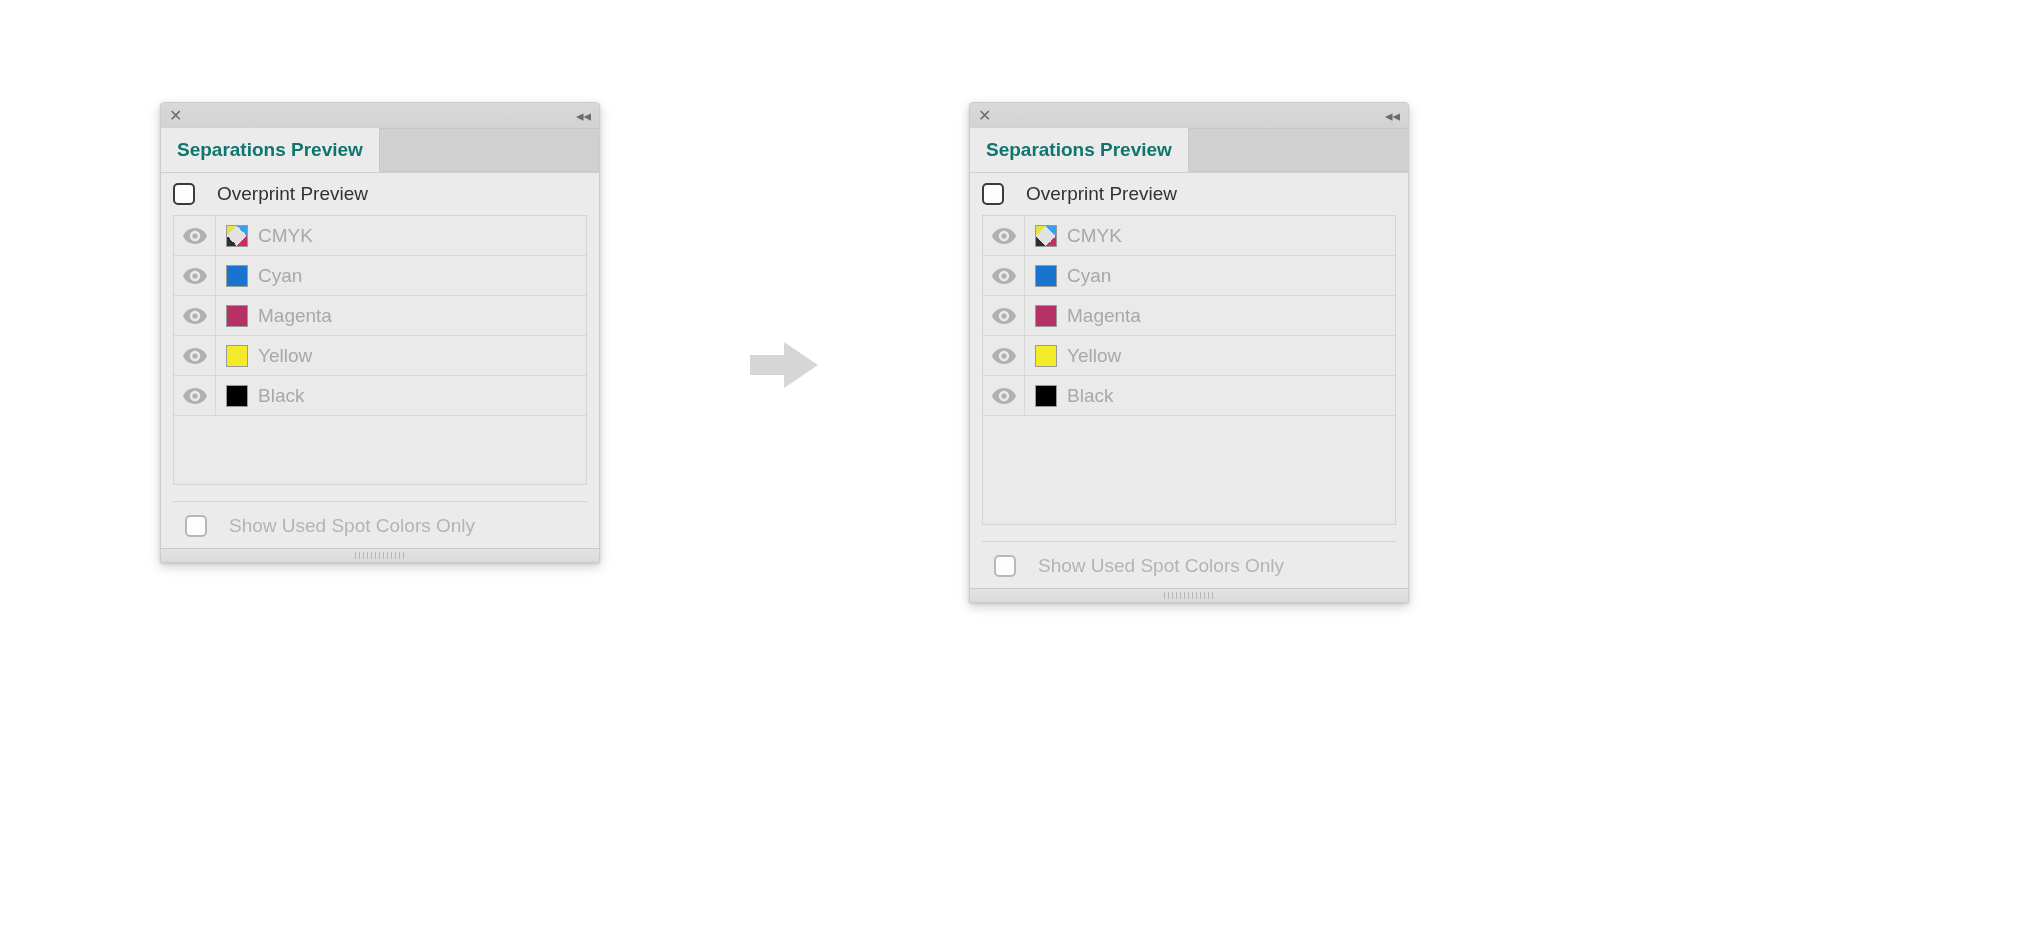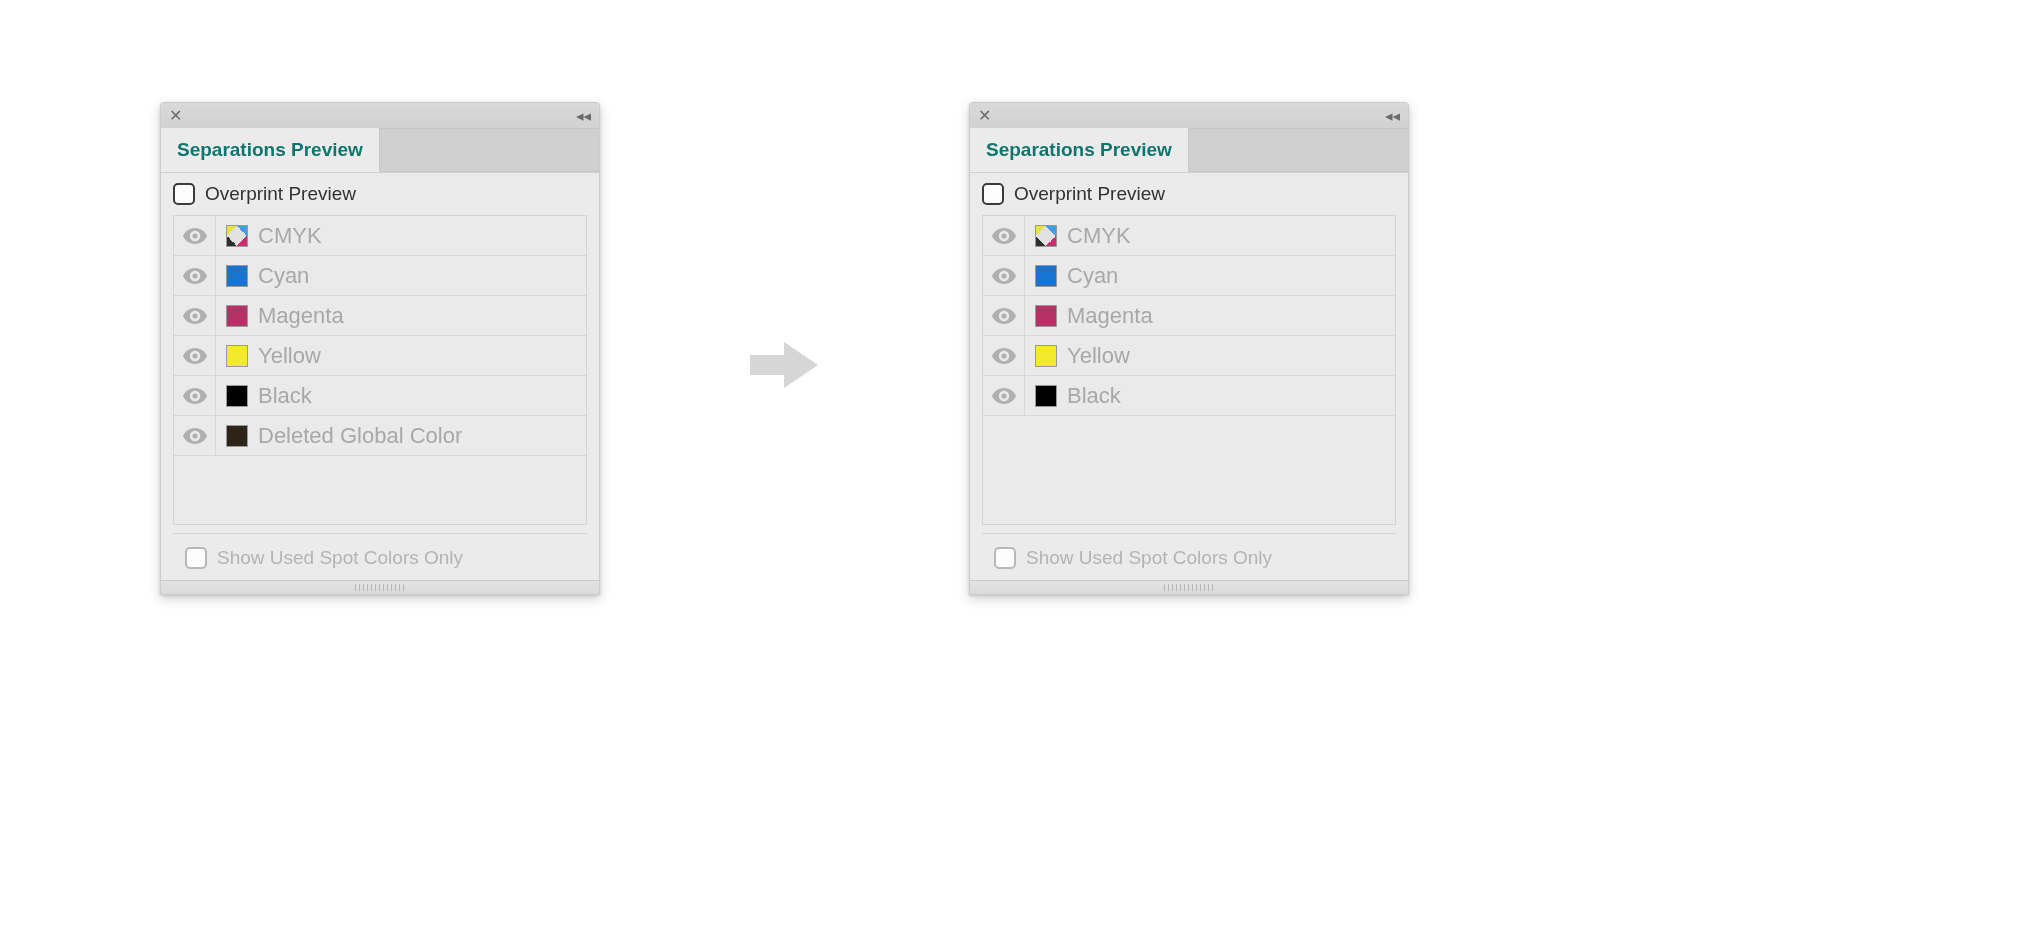--- a/index.html
+++ b/index.html
@@ -63,21 +63,21 @@
     border-bottom: 1px solid #ebebeb;
   }
   .tabs-rest { flex: 1; background: #d0d0d0; border-bottom: 1px solid #c8c8c8; }
 
   
   .row-overprint {
     height: 42px;
     display: flex;
     align-items: center;
     padding: 0 12px;
-    gap: 10px;
+    gap: 22px;
   }
   .chk {
     width: 22px; height: 22px;
     border: 2px solid #3b3b3b;
     border-radius: 5px;
     background: #fdfdfd;
     flex: 0 0 auto;
   }
   .chk.muted { border-color: #b8b8b8; }
   .row-overprint .label {
@@ -113,36 +113,36 @@
   .swatch.cmyk {
     background:
       linear-gradient(135deg, #e6e242 25%, transparent 25%),
       linear-gradient(225deg, #3aa0e8 25%, transparent 25%),
       linear-gradient(315deg, #c72f6c 25%, transparent 25%),
       linear-gradient(45deg,  #2e2e2e 25%, transparent 25%),
       #e1e1e1;
     background-size: 100% 100%;
   }
   .row-label {
-    font-size: 22px;
+    font-size: 19px;
     color: #a8a8a8;
   }
   .list-pad {
     height: 68px;
   }
 
   
   .footer-row {
     height: 48px;
     display: flex;
     align-items: center;
-    gap: 10px;
+    gap: 22px;
     padding: 0 12px;
     border-top: 1px solid #d4d4d4;
-    margin: 8px 12px -1px 12px;
+    margin: 16px 12px -1px 12px;
   }
   .footer-row .label {
     font-size: 19px;
     color: #b4b4b4;
   }
   .grip {
     height: 14px;
     background: linear-gradient(#e3e3e3,#dadada);
     border-top: 1px solid #c9c9c9;
     position: relative;
@@ -235,32 +235,20 @@
           <span class="eye-icon">
             <svg width="24" height="16" viewBox="0 0 24 16">
               <path d="M12 0C6 0 1.6 4 0 8c1.6 4 6 8 12 8s10.4-4 12-8c-1.6-4-6-8-12-8zm0 13.2A5.2 5.2 0 1 1 12 2.8a5.2 5.2 0 0 1 0 10.4z" fill="currentColor"></path>
               <circle cx="12" cy="8" r="2.6" fill="currentColor"></circle>
             </svg>
           </span>
         </div>
         <span class="swatch" style="background: rgb(0, 0, 0);"></span>
         <span class="row-label">Black</span>
       </div>
-      <div class="list-row">
-        <div class="vis-cell">
-          <span class="eye-icon">
-            <svg width="24" height="16" viewBox="0 0 24 16">
-              <path d="M12 0C6 0 1.6 4 0 8c1.6 4 6 8 12 8s10.4-4 12-8c-1.6-4-6-8-12-8zm0 13.2A5.2 5.2 0 1 1 12 2.8a5.2 5.2 0 0 1 0 10.4z" fill="currentColor"></path>
-              <circle cx="12" cy="8" r="2.6" fill="currentColor"></circle>
-            </svg>
-          </span>
-        </div>
-        <span class="swatch" style="background: rgb(45, 35, 22);"></span>
-        <span class="row-label">Deleted Global Color</span>
-      </div>
       <div class="list-pad" style="height: 68px;"></div>
     </div>
   <div class="footer-row">
     <span class="chk muted"></span>
     <span class="label">Show Used Spot Colors Only</span>
   </div>
   <div class="grip"></div>
 </div>
 
 <span class="arrow-icon">

